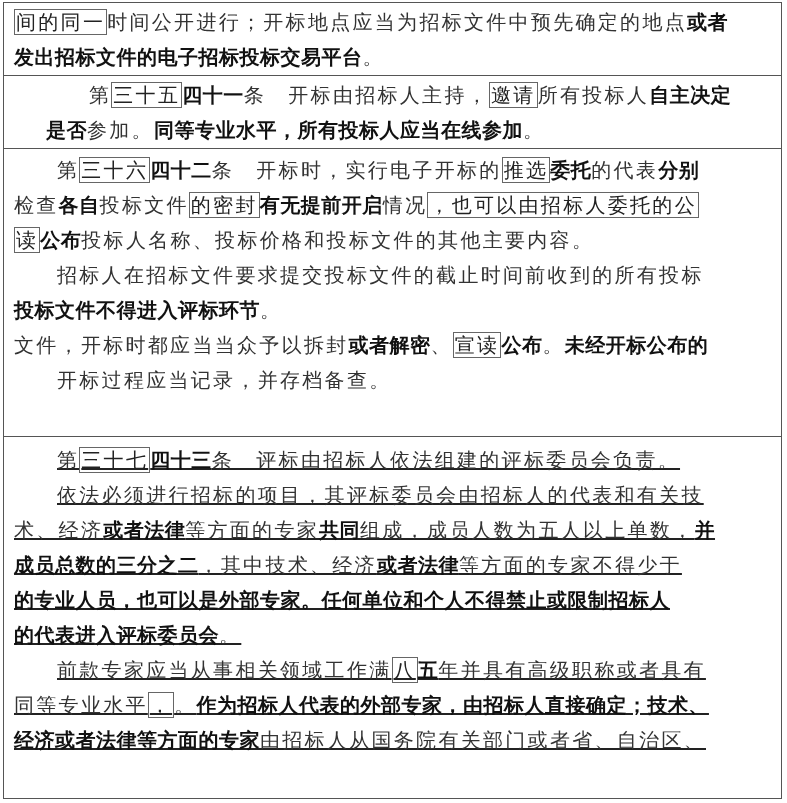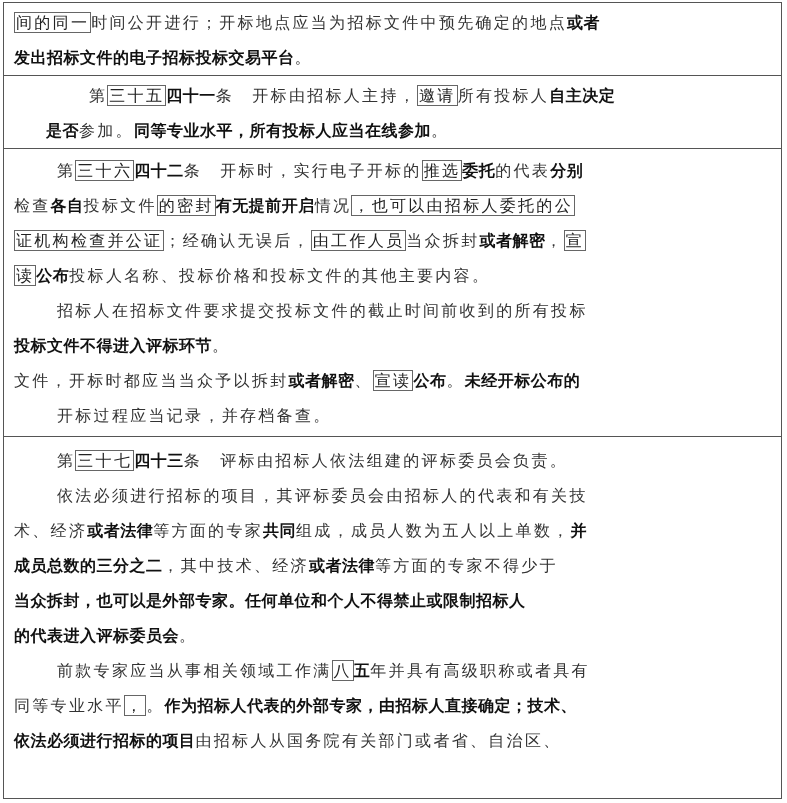--- a/index.html
+++ b/index.html
@@ -2,21 +2,21 @@
 <html><head>
 <meta charset="utf-8">
 <style>
   html, body { margin: 0; padding: 0; background: #ffffff; }
   body { width: 787px; height: 803px; overflow: hidden; position: relative;
          font-family: "DejaVu Serif", "Liberation Serif", serif; color: #222; }
   .table { position: absolute; left: 3px; top: 2px; width: 779px; height: 797px;
            border: 1.5px solid #555; box-sizing: border-box; }
   .row { position: absolute; left: 0; right: 0; border-bottom: 1.5px solid #555; box-sizing: border-box; }
   .row.last { border-bottom: none; }
-  .para { position: absolute; left: 10px; right: 8px; font-size: 16px; line-height: 35px;
+  .para { position: absolute; left: 10px; right: 8px; font-size: 20px; line-height: 35px;
           letter-spacing: 2.3px; text-align: justify; white-space: nowrap; }
   .line { display: block; height: 35px; white-space: nowrap; overflow: visible; }
   .indent { padding-left: 43px; }
   .b { font-family: "DejaVu Sans", "Liberation Sans", sans-serif; font-weight: bold; color: #111; letter-spacing: 0.5px; }
   .n { font-weight: normal; color: #333; }
   .box { border: 1.5px solid #666; padding: 0 1px; }
 </style>
 </head>
 <body>
 
@@ -30,34 +30,33 @@
   <div class="row" style="top:73px; height:73px;">
     <div class="para" style="top:2px;margin-left:32px;">
         <span class="line indent"><span class="n">第</span><span class="box">三十五</span><span class="b">四十一</span><span class="n">条　开标由招标人主持，</span><span class="box">邀请</span><span class="n">所有投标人</span><span class="b">自主决定</span></span>
         <span class="line"><span class="b">是否</span><span class="n">参加。</span><span class="b">同等专业水平，所有投标人应当在线参加</span><span class="n">。</span></span>
       </div>
   </div>
   <div class="row" style="top:146px; height:288px;">
     <div class="para" style="top:4px;">
         <span class="line indent"><span class="n">第</span><span class="box">三十六</span><span class="b">四十二</span><span class="n">条　开标时，实行电子开标的</span><span class="box">推选</span><span class="b">委托</span><span class="n">的代表</span><span class="b">分别</span></span>
         <span class="line"><span class="n">检查</span><span class="b">各自</span><span class="n">投标文件</span><span class="box">的密封</span><span class="b">有无提前开启</span><span class="n">情况</span><span class="box">，也可以由招标人委托的公</span></span>
-        <span class="line"><span class="box">证机构检查并公证</span><span class="n">；经确认无误后，</span><span class="box">由工作人员</span><span class="n">当众拆封</span><span class="b">或者解密</span><span class="n">，</span><span class="box">宣</span></span>
         <span class="line"><span class="box">读</span><span class="b">公布</span><span class="n">投标人名称、投标价格和投标文件的其他主要内容。</span></span>
         <span class="line indent"><span class="n">招标人在招标文件要求提交投标文件的截止时间前收到的所有投标</span></span>
         <span class="line"><span class="b">投标文件不得进入评标环节</span><span class="n">。</span></span>
         <span class="line"><span class="n">文件，开标时都应当当众予以拆封</span><span class="b">或者解密</span><span class="n">、</span><span class="box">宣读</span><span class="b">公布</span><span class="n">。</span><span class="b">未经开标公布的</span></span>
         <span class="line indent"><span class="n">开标过程应当记录，并存档备查。</span></span>
       </div>
   </div>
   <div class="row last" style="top:434px; height:363px;">
-    <div class="para" style="top:6px;">
+    <div class="para" style="top:6px;text-decoration:underline;">
         <span class="line indent"><span class="n">第</span><span class="box">三十七</span><span class="b">四十三</span><span class="n">条　评标由招标人依法组建的评标委员会负责。</span></span>
         <span class="line indent"><span class="n">依法必须进行招标的项目，其评标委员会由招标人的代表和有关技</span></span>
         <span class="line"><span class="n">术、经济</span><span class="b">或者法律</span><span class="n">等方面的专家</span><span class="b">共同</span><span class="n">组成，成员人数为五人以上单数，</span><span class="b">并</span></span>
         <span class="line"><span class="b">成员总数的三分之二</span><span class="n">，其中技术、经济</span><span class="b">或者法律</span><span class="n">等方面的专家不得少于</span></span>
-        <span class="line"><span class="b">当众拆封，也可以是外部专家。任何单位和个人不得禁止或限制招标人</span></span>
+        <span class="line"><span class="b">的专业人员，也可以是外部专家。任何单位和个人不得禁止或限制招标人</span></span>
         <span class="line"><span class="b">的代表进入评标委员会</span><span class="n">。</span></span>
         <span class="line indent"><span class="n">前款专家应当从事相关领域工作满</span><span class="box">八</span><span class="b">五</span><span class="n">年并具有高级职称或者具有</span></span>
         <span class="line"><span class="n">同等专业水平</span><span class="box">，</span><span class="n">。</span><span class="b">作为招标人代表的外部专家，由招标人直接确定；技术、</span></span>
-        <span class="line"><span class="b">依法必须进行招标的项目</span><span class="n">由招标人从国务院有关部门或者省、自治区、</span></span>
+        <span class="line"><span class="b">经济或者法律等方面的专家</span><span class="n">由招标人从国务院有关部门或者省、自治区、</span></span>
       </div>
   </div>
 </div>
 
 </body></html>

